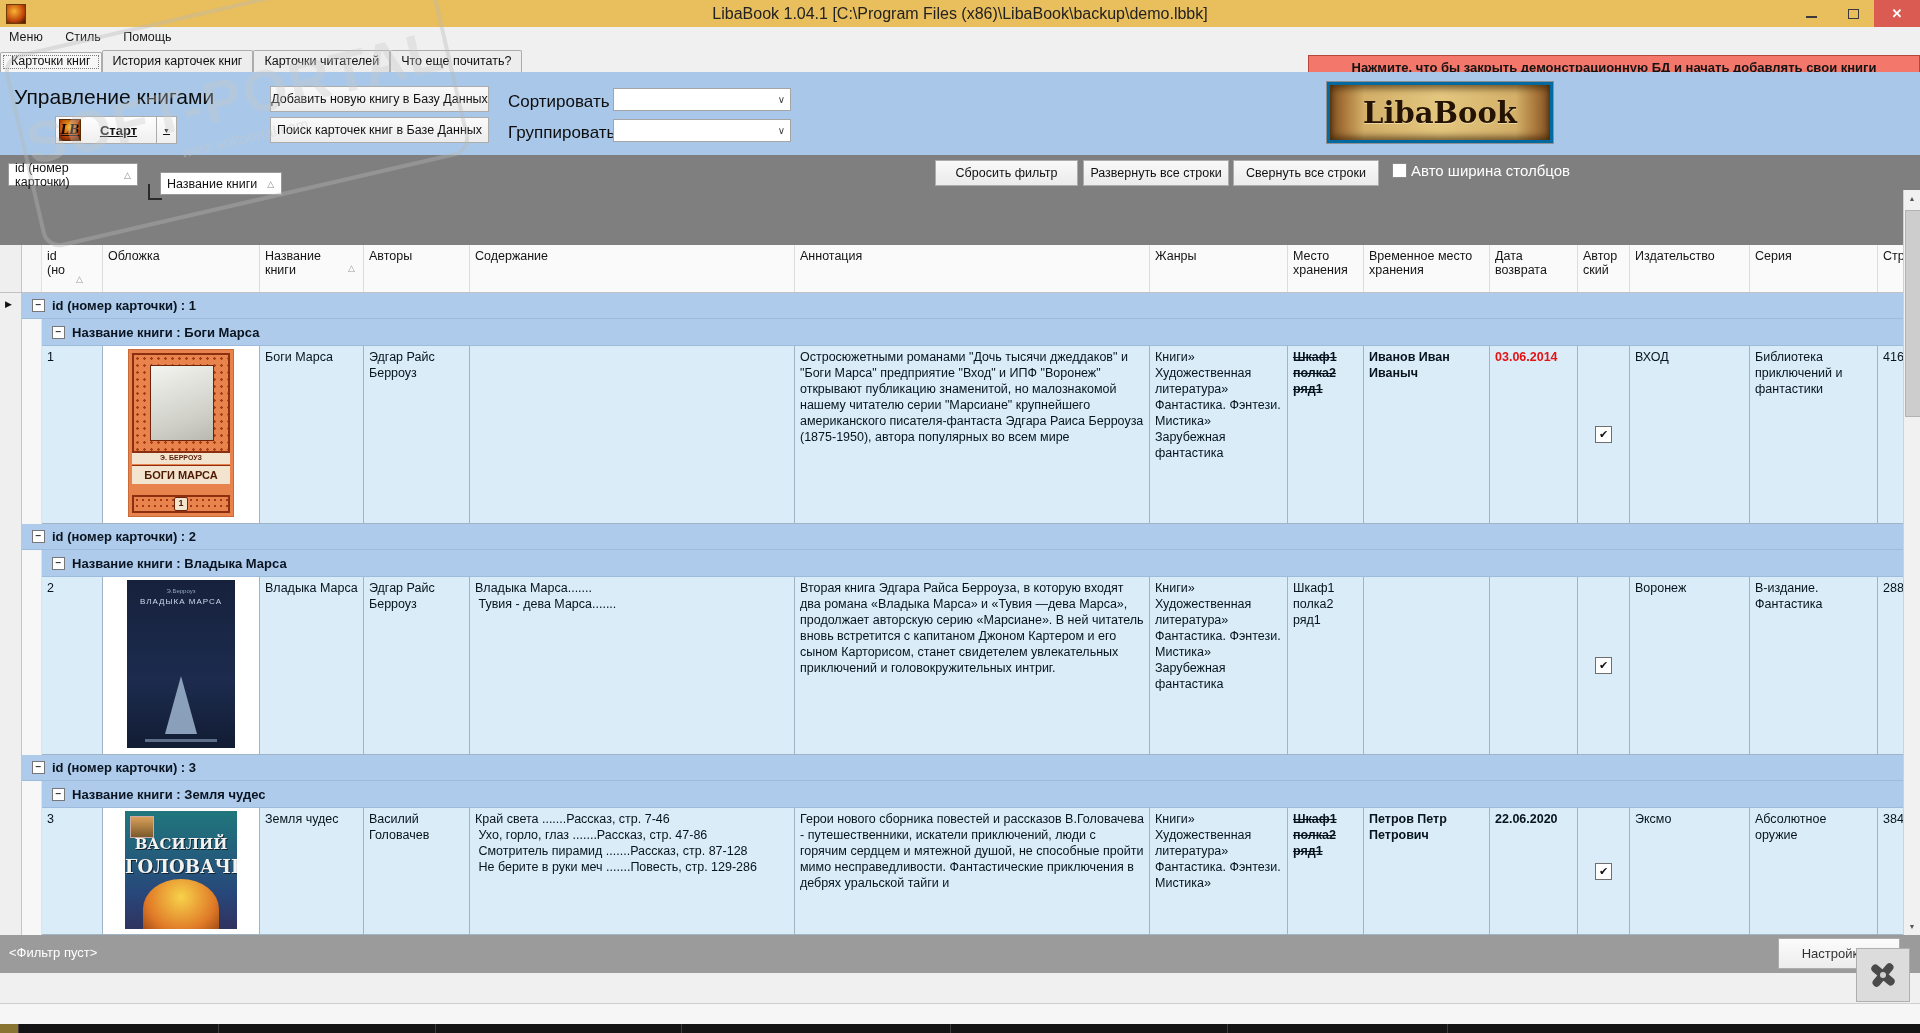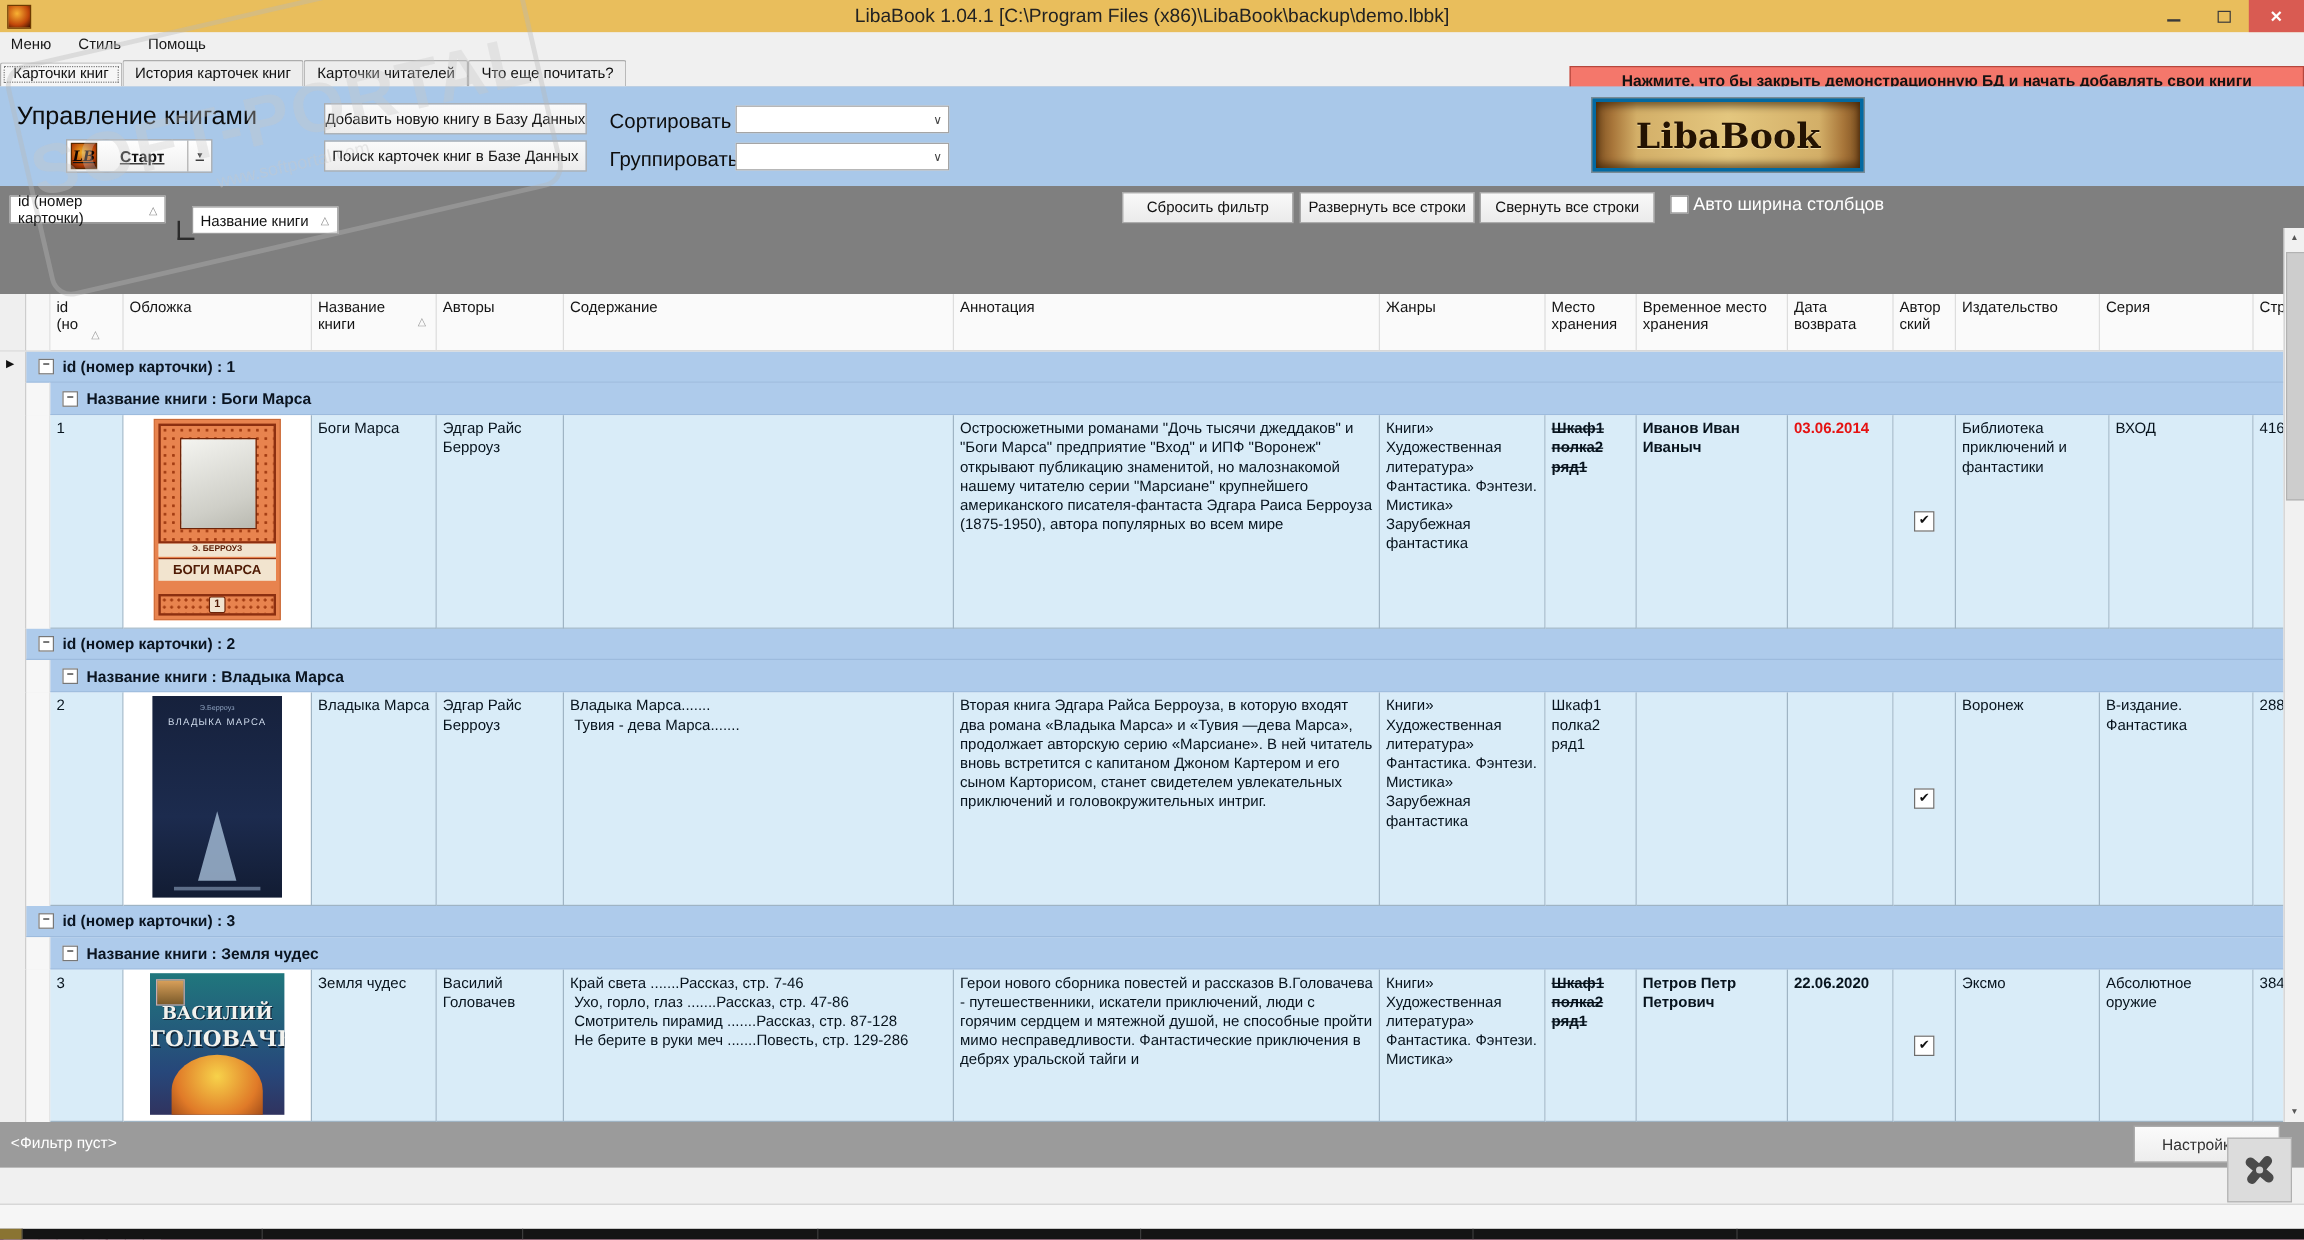--- a/index.html
+++ b/index.html
@@ -294,22 +294,22 @@
       <div class="dc w-auth">Эдгар Райс Берроуз</div>
       <div class="dc w-cont pre"></div>
       <div class="dc w-ann">Остросюжетными романами "Дочь тысячи джеддаков" и "Боги Марса" предприятие "Вход" и ИПФ "Воронеж" открывают публикацию знаменитой, но малознакомой нашему читателю серии "Марсиане" крупнейшего американского писателя-фантаста Эдгара Раиса Берроуза (1875-1950), автора популярных во всем мире</div>
       <div class="dc w-gen">Книги» Художественная литература» Фантастика. Фэнтези. Мистика» Зарубежная фантастика</div>
       <div class="dc w-loc b strike">Шкаф1 полка2 ряд1</div>
       <div class="dc w-tmp b">Иванов Иван Иваныч</div>
       <div class="dc w-date b red">03.06.2014</div>
       <div class="dc w-flag cbwrap">
           <span class="cb">✔</span>
         </div>
+      <div class="dc w-pub">ВХОД</div>
       <div class="dc w-ser">Библиотека приключений и фантастики</div>
-      <div class="dc w-pub">ВХОД</div>
       <div class="dc w-pg" style="border-right:none;">416</div>
     </div>
 
     <div class="grp">
       <div class="ind-col"></div>
       <div class="bar">
           <span class="minus">−</span>
           <span>id (номер карточки) : 2</span>
         </div>
     </div>

